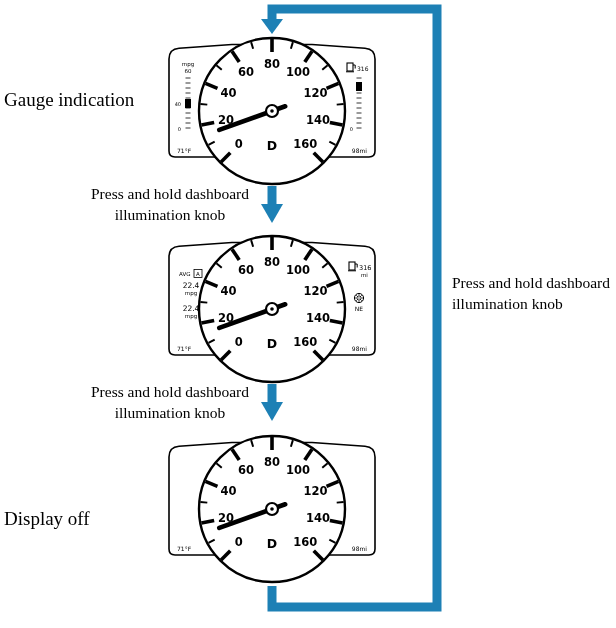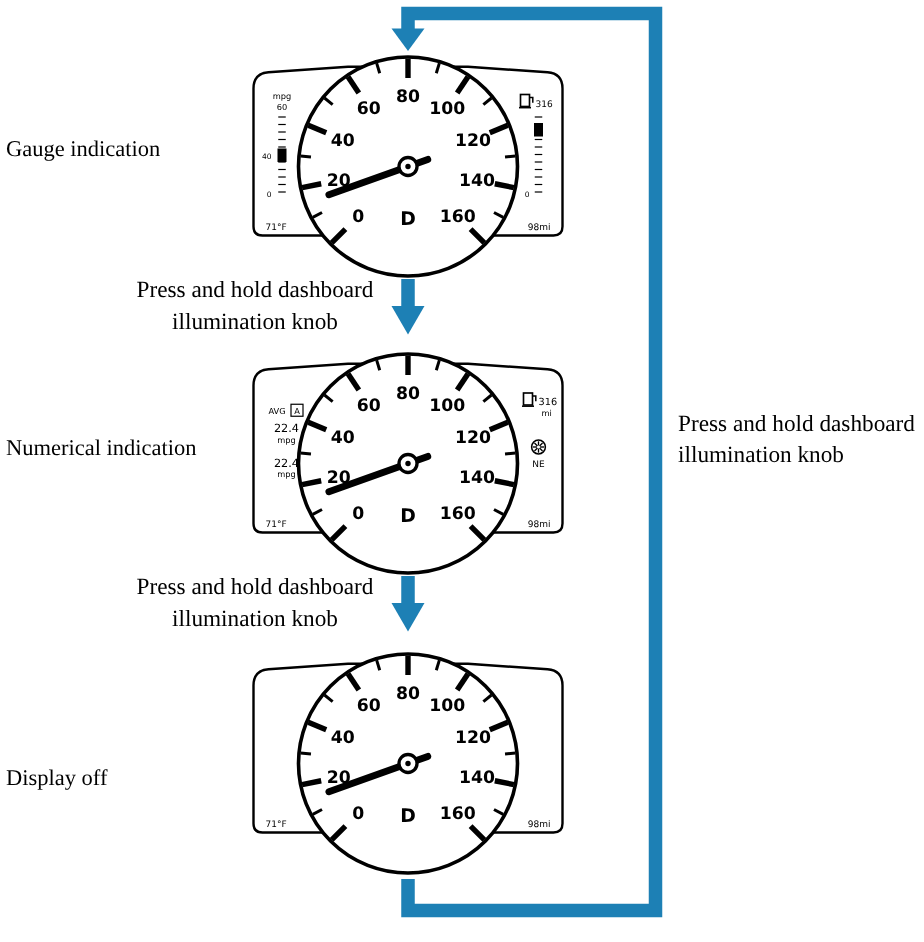--- a/index.html
+++ b/index.html
@@ -3,21 +3,21 @@
 <meta charset="utf-8">
 <style>
   html,body{margin:0;padding:0;background:#fff;}
   .stage{position:relative;width:616px;height:628px;background:#fff;overflow:hidden;
          font-family:"Liberation Serif",serif;color:#000;}
   .overlay{position:absolute;left:0;top:0;}
   .flow-stroke{stroke:var(--arrow,#1d80b5);stroke-width:9;fill:none;stroke-linejoin:miter;}
   .flow-head{fill:var(--arrow,#1d80b5);}
   .cluster{position:absolute;overflow:visible;}
   .cluster text{font-family:"DejaVu Sans",sans-serif;fill:#000;}
-  .state-label{position:absolute;left:4px;font-size:15px;line-height:20px;}
+  .state-label{position:absolute;left:4px;font-size:19px;line-height:20px;}
   .transition-label{position:absolute;left:75px;width:190px;text-align:center;
                     font-size:15.5px;line-height:21px;}
   .loop-label{position:absolute;left:452px;top:272px;width:162px;font-size:15.5px;line-height:21px;}
 </style>
 </head>
 <body>
 
 <div class="stage">
 
   <svg class="overlay" width="616" height="628" viewBox="0 0 616 628">
@@ -25,21 +25,20 @@
     <polygon class="flow-head" points="261,19 283,19 272,34"></polygon>
 
     <line class="flow-stroke" x1="272" y1="186" x2="272" y2="205"></line>
     <polygon class="flow-head" points="261,204 283,204 272,223"></polygon>
 
     <line class="flow-stroke" x1="272" y1="384" x2="272" y2="403"></line>
     <polygon class="flow-head" points="261,402 283,402 272,421"></polygon>
   </svg>
 
   <div class="state-label" style="top:90px">Gauge indication</div>
-  <div class="state-label" style="top:289px">Numerical indication</div>
   <div class="state-label" style="top:509px">Display off</div>
 
   <svg class="cluster" style="left:166px;top:33px" width="212" height="154" viewBox="0 0 212 154">
       <path d="M 3 118 Q 3 124 9 124 L 203 124 Q 209 124 209 118 L 209 26 Q 209 16 199 15.2 L 146 11.5 L 66 11.5 L 13 15.2 Q 3 16 3 26 Z" fill="#fff" stroke="#000" stroke-width="1.6"></path>
       <circle cx="106" cy="78" r="73" fill="#fff" stroke="#000" stroke-width="2.4"></circle>
       <line x1="64.28069990999369" y1="119.7193000900063" x2="55.088311754568565" y2="128.91168824543144" stroke="#000" stroke-width="3.6"></line>
       <line x1="48.67511781735692" y1="108.64078789368985" x2="42.50166896691844" y2="111.94056505147182" stroke="#000" stroke-width="2"></line>
       <line x1="48.1336684562094" y1="89.51032899895155" x2="35.383459810967395" y2="92.04650318516121" stroke="#000" stroke-width="3.6"></line>
       <line x1="41.312992766307204" y1="71.62888587857854" x2="34.34669967960183" y2="70.94276589627162" stroke="#000" stroke-width="2"></line>
       <line x1="51.49110758183408" y1="55.4216774904597" x2="39.48067365918736" y2="50.446792869713526" stroke="#000" stroke-width="3.6"></line>

